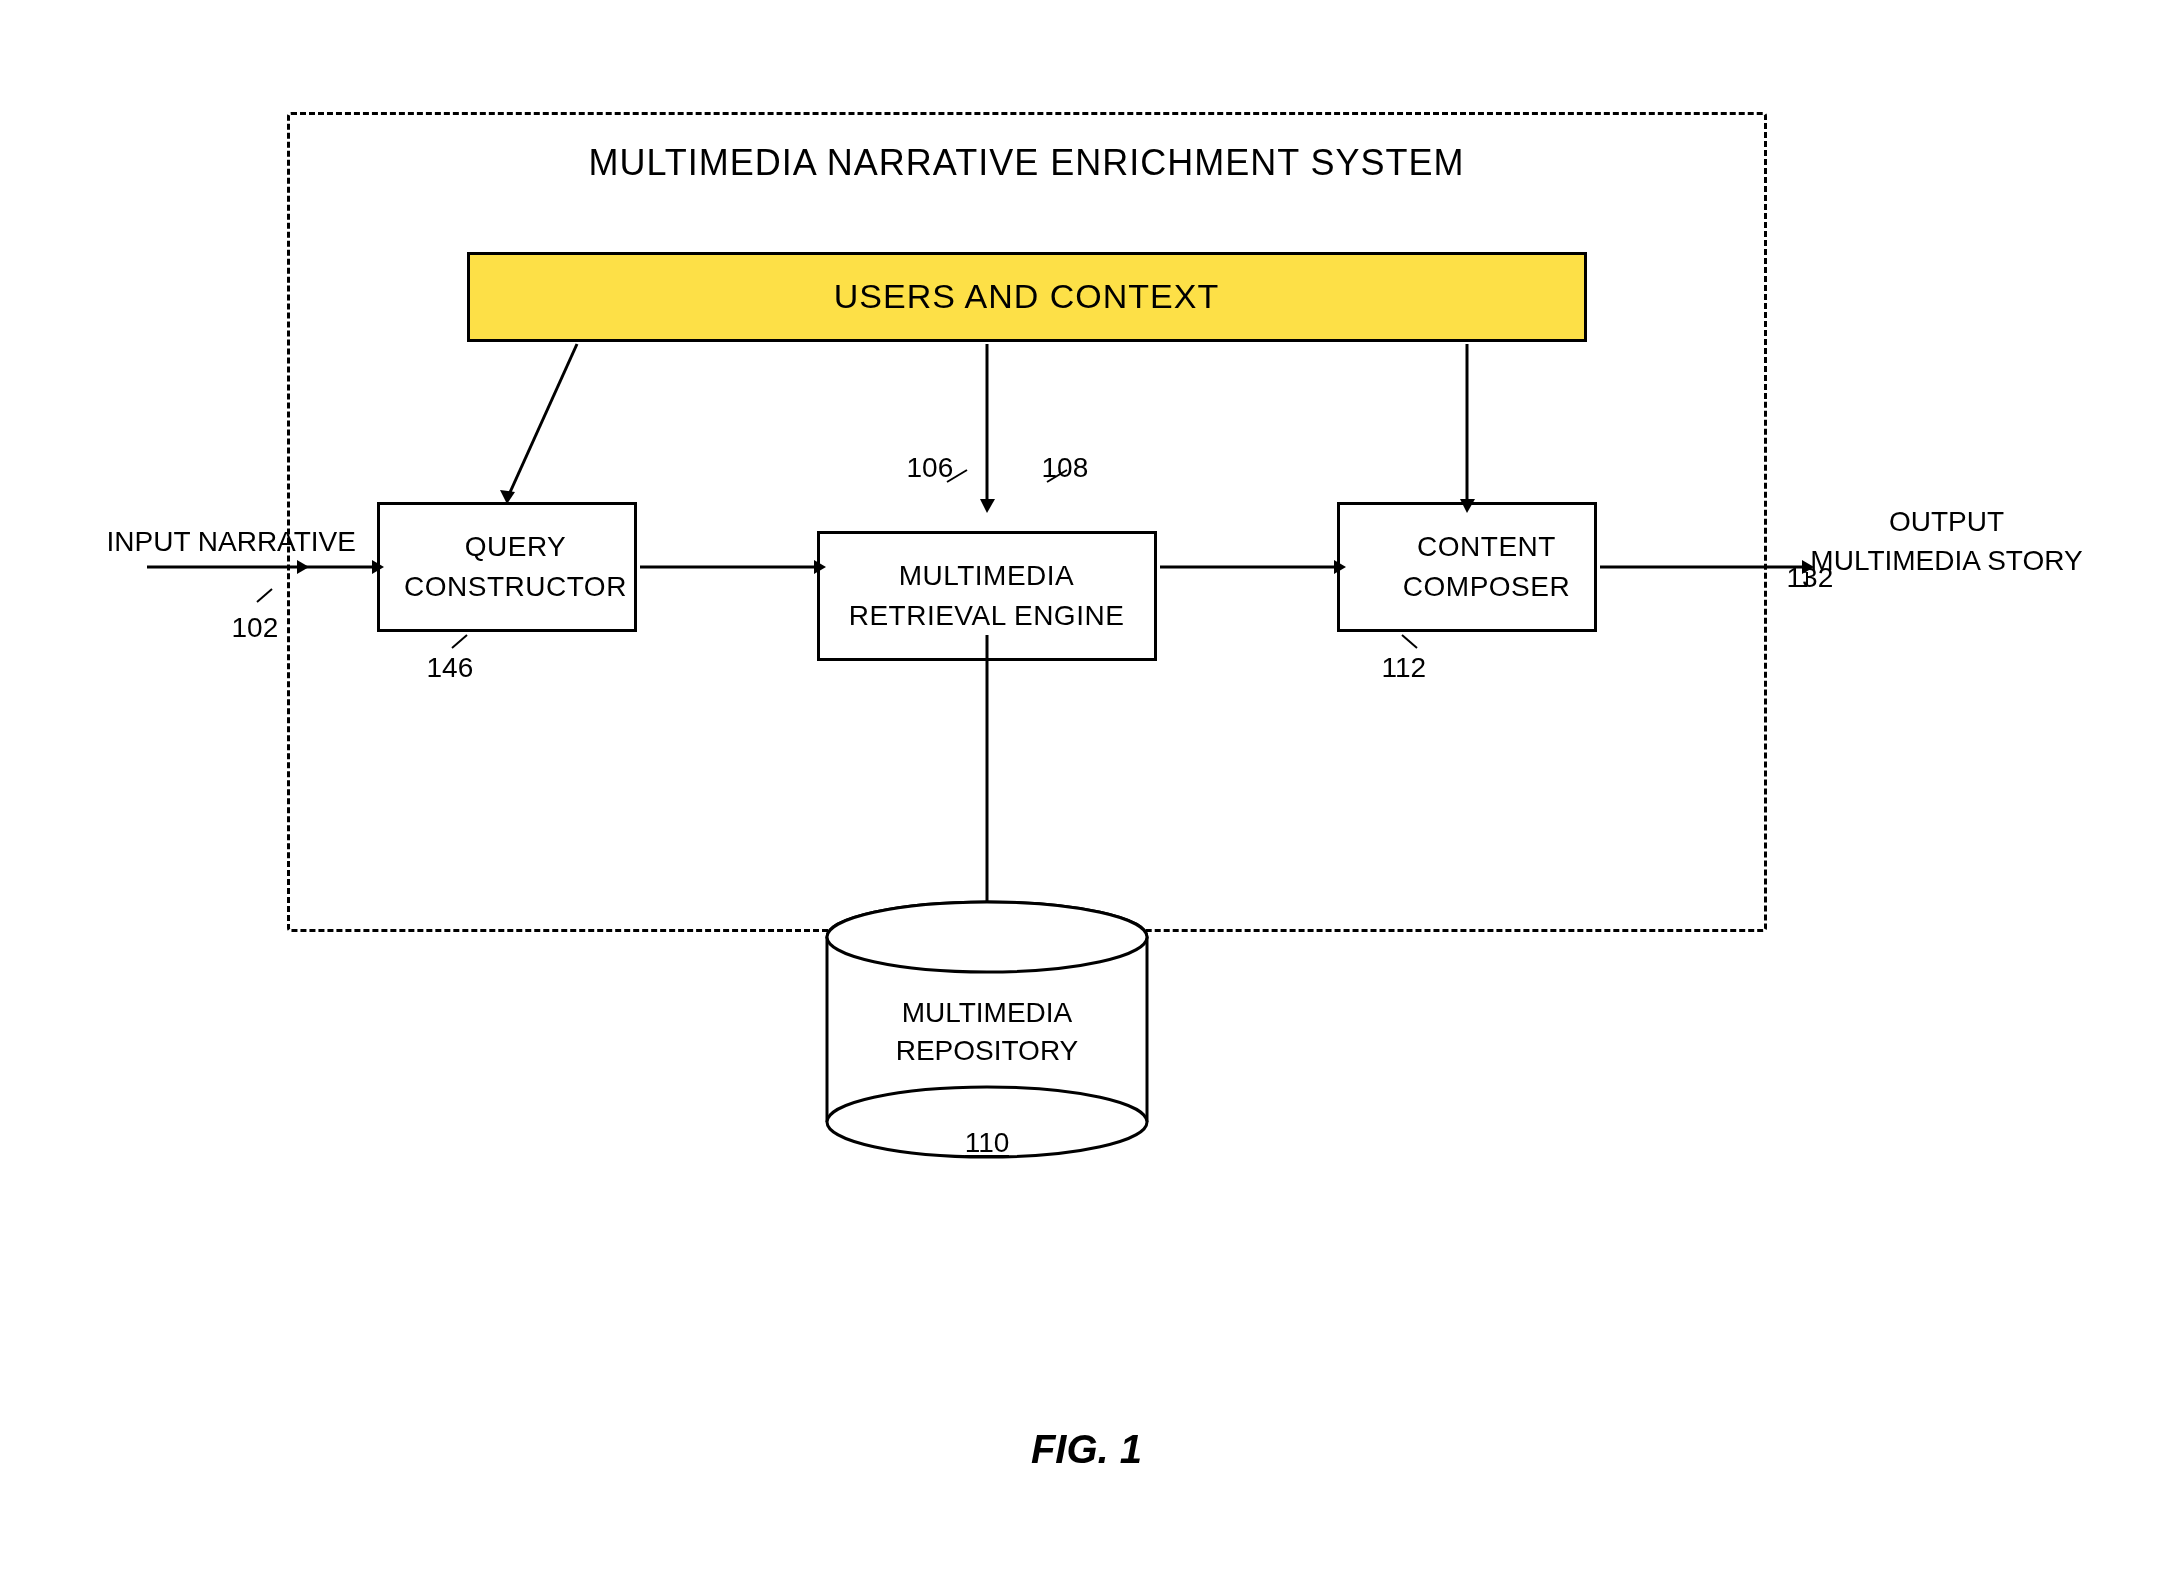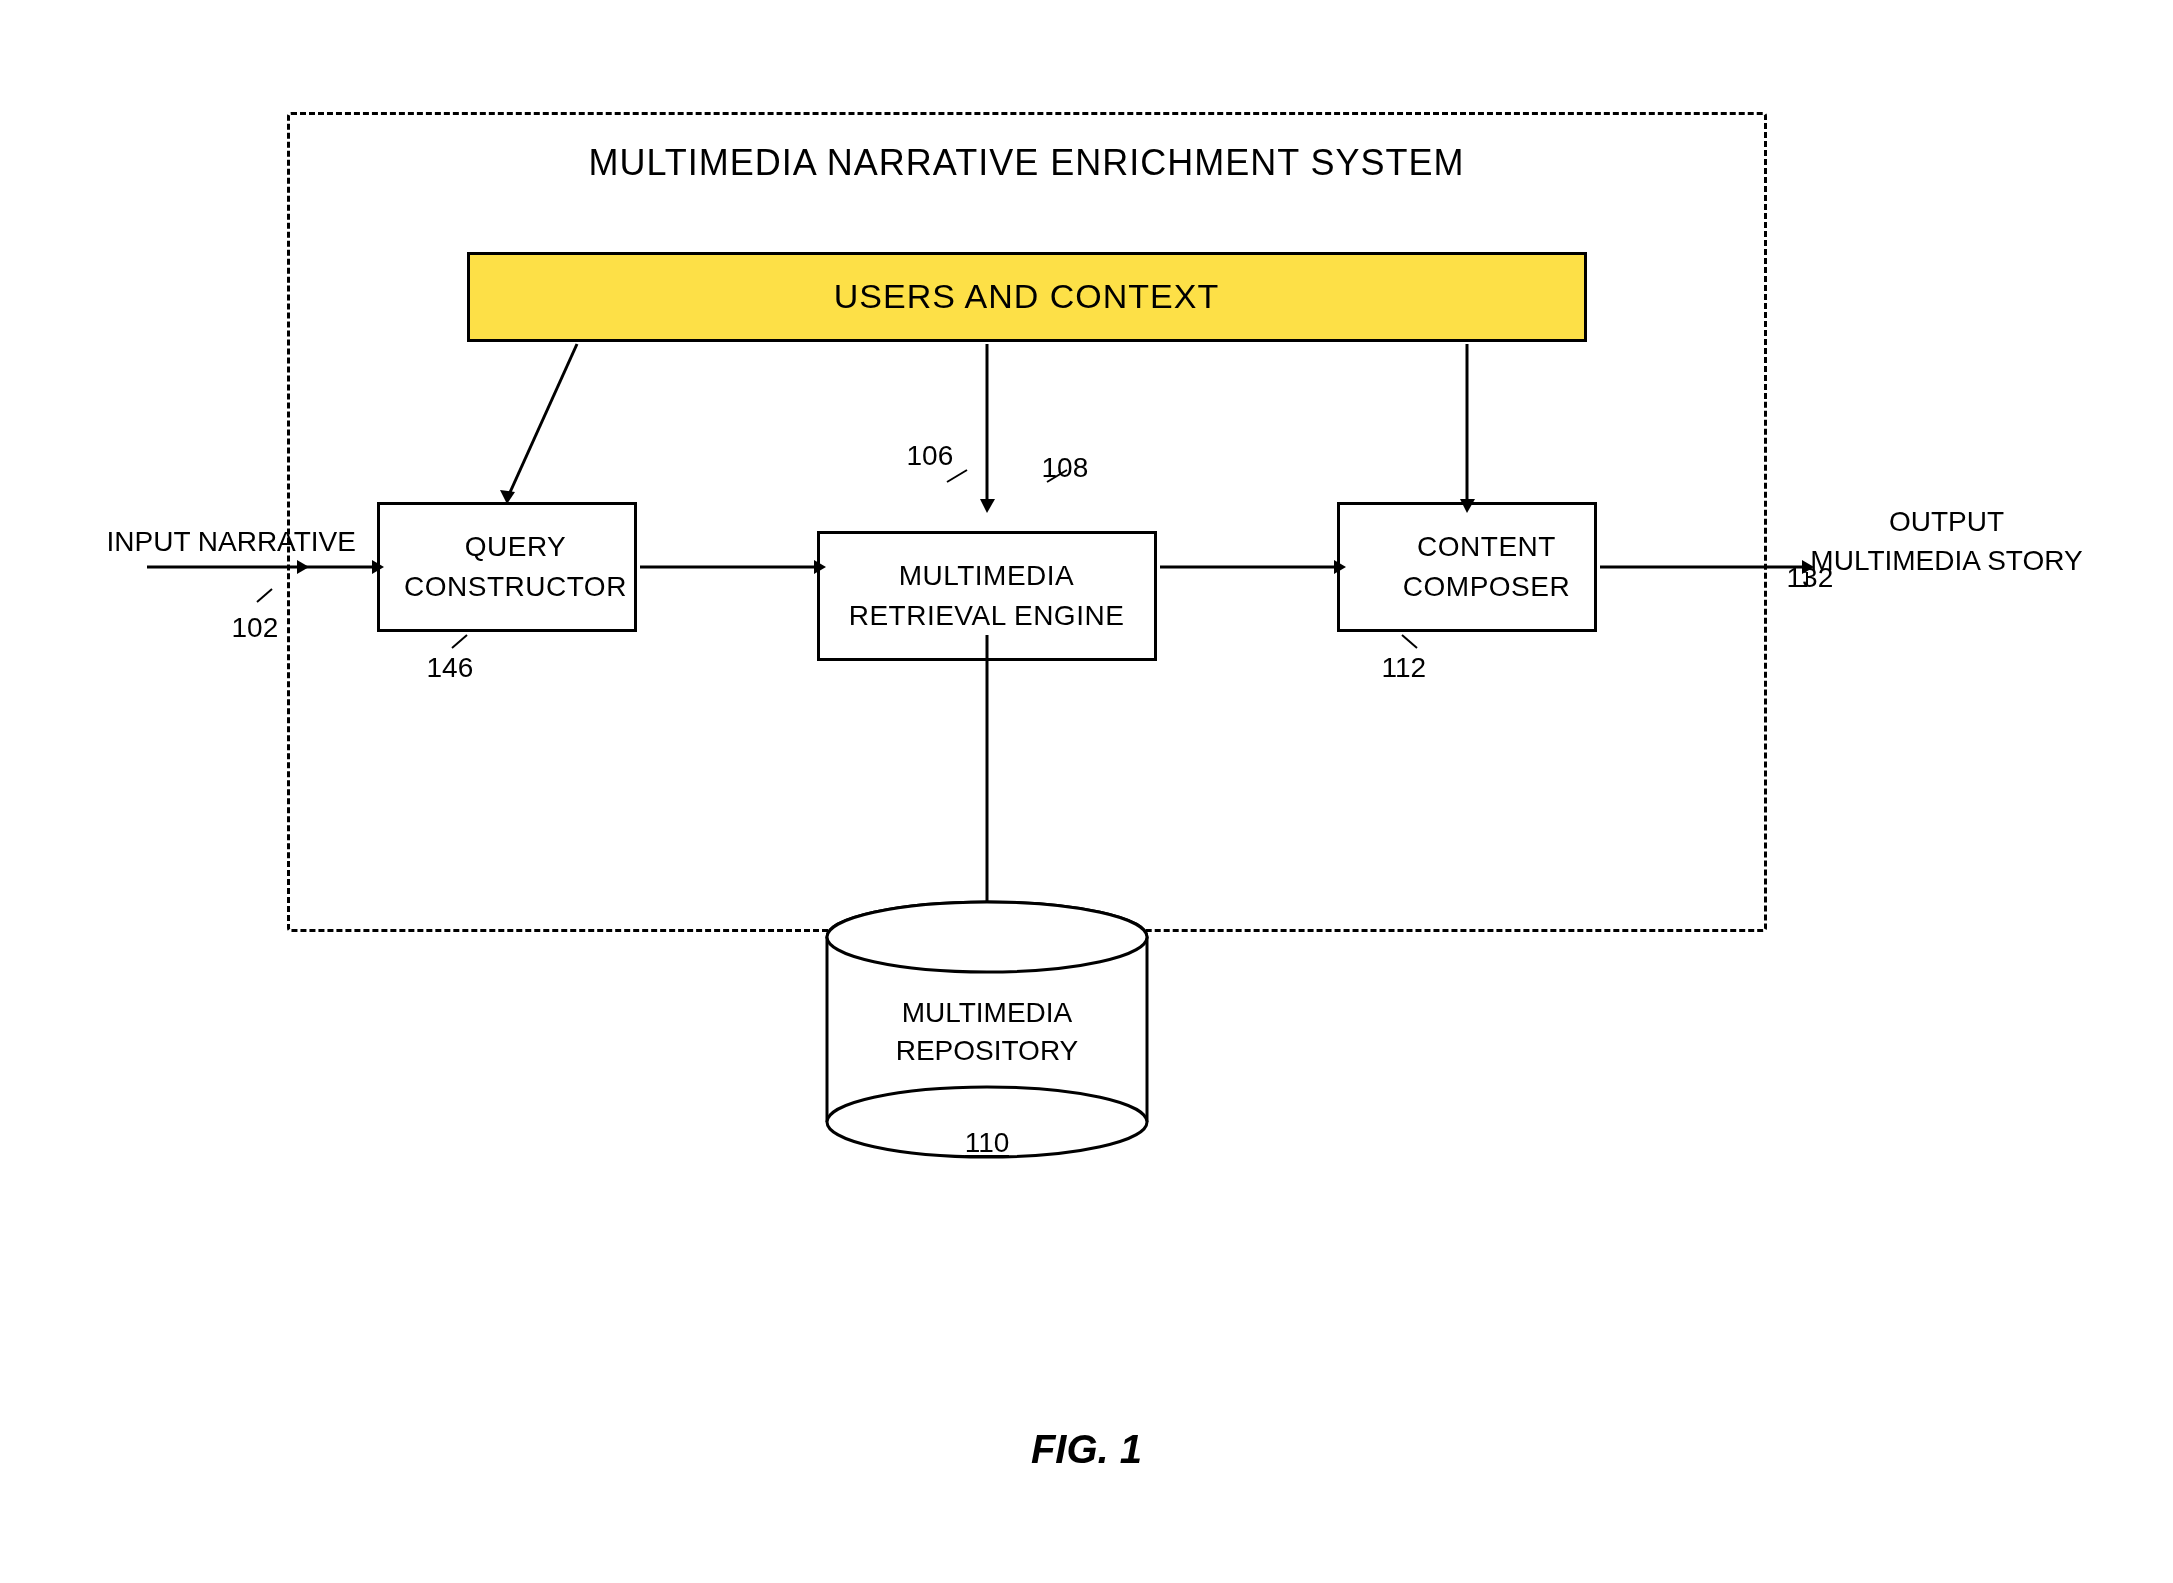--- a/index.html
+++ b/index.html
@@ -204,21 +204,21 @@
   <div class="input-narrative-label">
     <span>INPUT NARRATIVE</span>
   </div>
 
   <div class="output-label">
     <span>OUTPUT MULTIMEDIA STORY</span>
   </div>
 
   <div class="ref-num" style="top:560px;left:145px;">102</div>
   <div class="ref-num" style="top:600px;left:340px;">146</div>
-  <div class="ref-num" style="top:388px;left:820px;">106</div>
+  <div class="ref-num" style="top:400px;left:820px;">106</div>
   <div class="ref-num" style="top:400px;left:955px;">108</div>
   <div class="ref-num" style="top:1080px;left:870px;">110</div>
   <div class="ref-num" style="top:600px;left:1295px;">112</div>
   <div class="ref-num" style="top:510px;left:1700px;">132</div>
 
   <svg class="diagram-svg" viewBox="0 0 2000 1480">
 
     <line x1="215" y1="515" x2="285" y2="515" stroke="#000" stroke-width="3"></line>
     <polygon points="285,508 297,515 285,522" fill="#000"></polygon>
 

